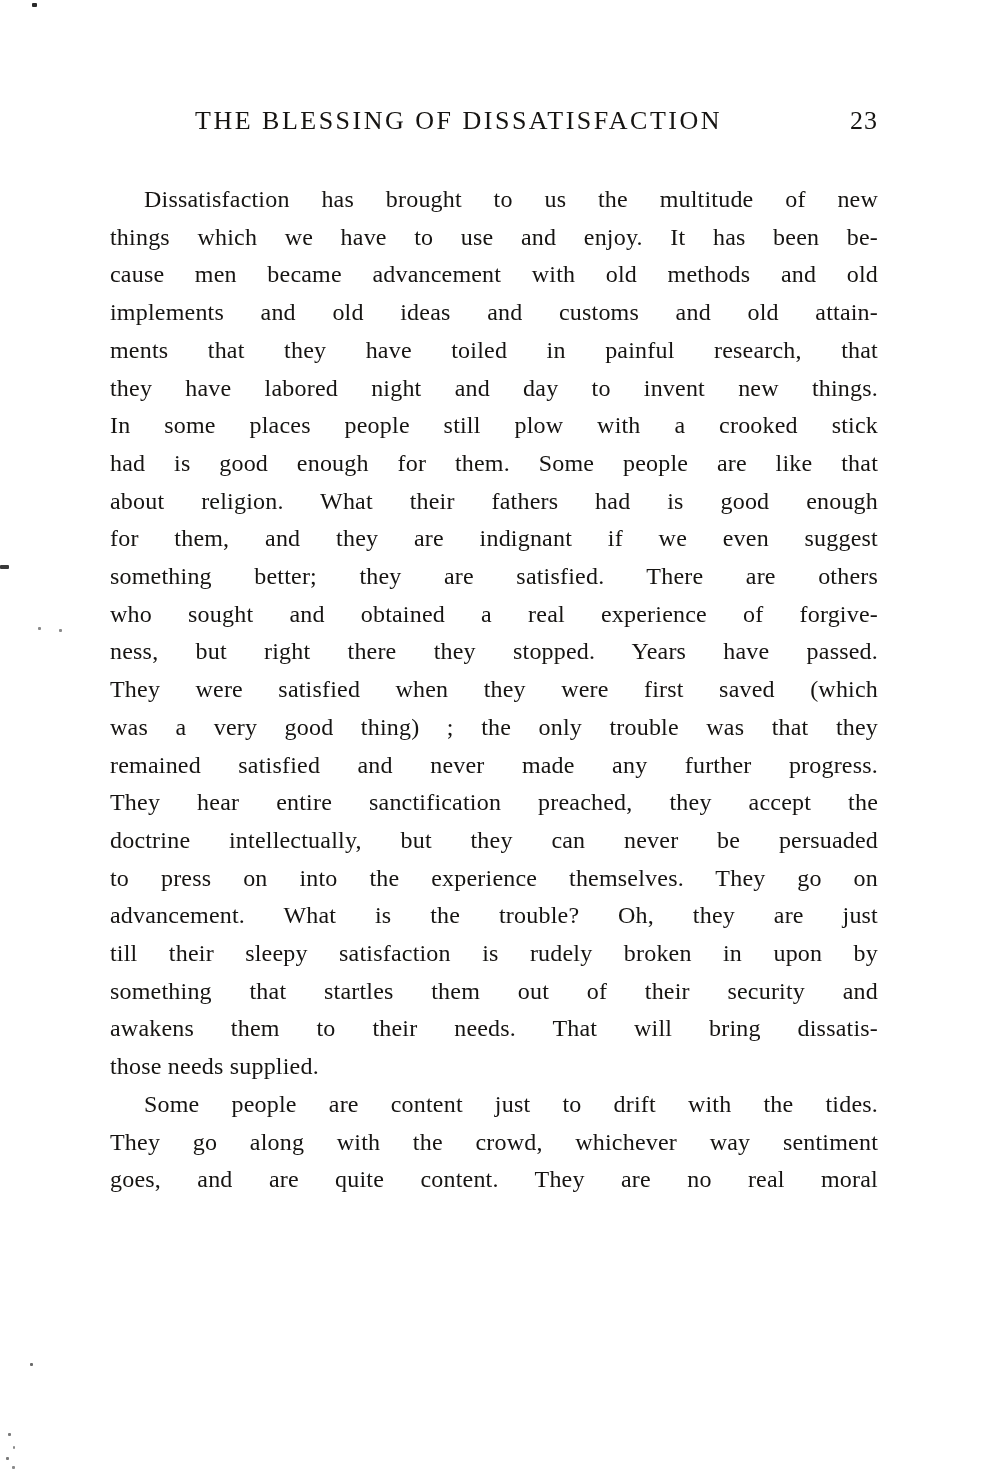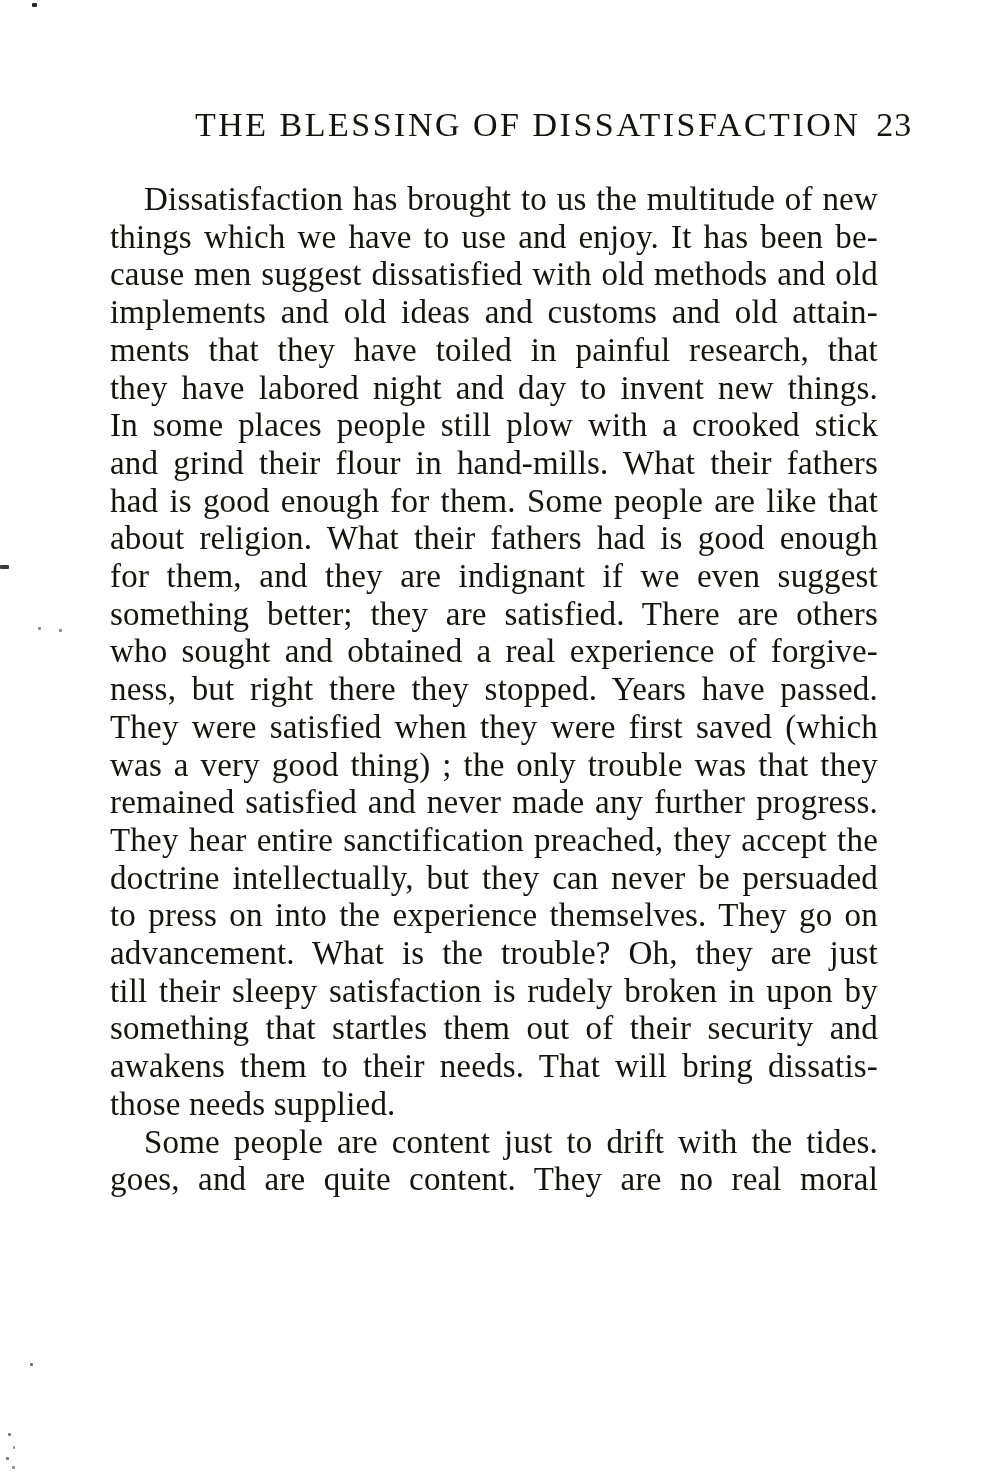--- a/index.html
+++ b/index.html
@@ -17,34 +17,33 @@
     overflow: hidden;
   }
   .running-header {
     position: absolute;
     top: 106px;
     left: 195px;
     width: 683px;
     display: flex;
     justify-content: space-between;
     align-items: baseline;
-    font-size: 34px;
+    font-size: 26px;
     letter-spacing: 2.5px;
     white-space: nowrap;
-    gap: 16px;
   }
   .running-header .page-number {
     letter-spacing: 1px;
   }
   .body-text {
     position: absolute;
     top: 181px;
     left: 110px;
     width: 768px;
-    font-size: 33px;
+    font-size: 24px;
     line-height: 37.7px;
     letter-spacing: 0.2px;
   }
   .text-line {
     text-align: justify;
     text-align-last: justify;
     white-space: nowrap; 
   }
   .text-line.no-justify {
     text-align-last: left;
@@ -75,46 +74,46 @@
 
   <div class="running-header">
     <span>THE BLESSING OF DISSATISFACTION</span>
     <span class="page-number">23</span>
   </div>
 
   <div class="body-text">
       <div>
         <div class="text-line indent">Dissatisfaction has brought to us the multitude of new</div>
         <div class="text-line">things which we have to use and enjoy.  It has been be-</div>
-        <div class="text-line">cause men suggest dissatisfied with old methods and old</div>
+        <div class="text-line">cause men became advancement with old methods and old</div>
         <div class="text-line">implements and old ideas and customs and old attain-</div>
         <div class="text-line">ments that they have toiled in painful research, that</div>
         <div class="text-line">they have labored night and day to invent new things.</div>
         <div class="text-line">In some places people still plow with a crooked stick</div>
-        <div class="text-line">and grind their flour in hand-mills.  What their fathers</div>
         <div class="text-line">had is good enough for them.  Some people are like that</div>
         <div class="text-line">about religion.  What their fathers had is good enough</div>
         <div class="text-line">for them, and they are indignant if we even suggest</div>
         <div class="text-line">something better; they are satisfied.  There are others</div>
         <div class="text-line">who sought and obtained a real experience of forgive-</div>
         <div class="text-line">ness, but right there they stopped.  Years have passed.</div>
         <div class="text-line">They were satisfied when they were first saved (which</div>
         <div class="text-line">was a very good thing) ; the only trouble was that they</div>
         <div class="text-line">remained satisfied and never made any further progress.</div>
         <div class="text-line">They hear entire sanctification preached, they accept the</div>
         <div class="text-line">doctrine intellectually, but they can never be persuaded</div>
         <div class="text-line">to press on into the experience themselves.  They go on</div>
         <div class="text-line">advancement.  What is the trouble?  Oh, they are just</div>
         <div class="text-line">till their sleepy satisfaction is rudely broken in upon by</div>
         <div class="text-line">something that startles them out of their security and</div>
         <div class="text-line">awakens them to their needs.  That will bring dissatis-</div>
         <div class="text-line no-justify">those needs supplied.</div>
       </div>
       <div>
         <div class="text-line indent">Some people are content just to drift with the tides.</div>
+        <div class="text-line">They go along with the crowd, whichever way sentiment</div>
         <div class="text-line">goes, and are quite content.  They are no real moral</div>
       </div>
     </div>
 
   <div class="speck s1"></div>
   <div class="speck s2"></div>
   <div class="speck s3"></div>
   <div class="speck s4"></div>
   <div class="speck s5"></div>
   <div class="speck s6"></div>

